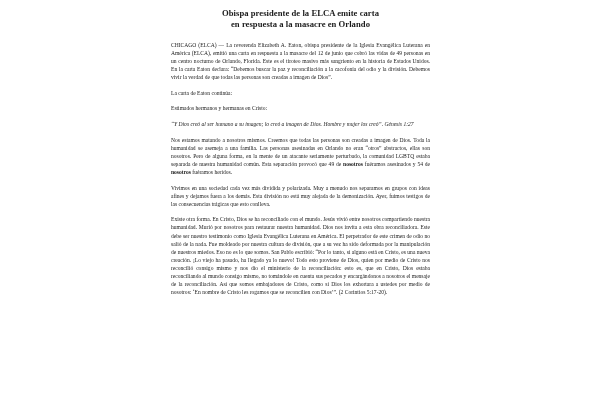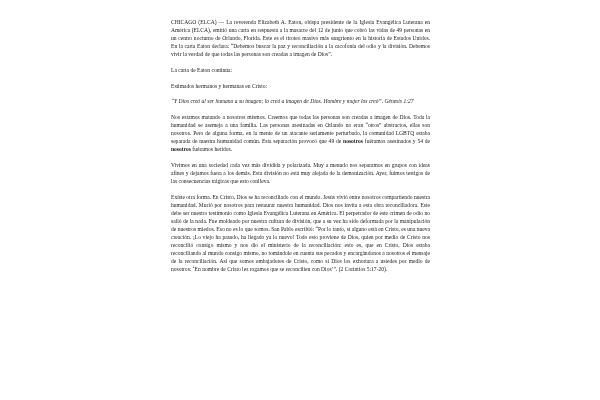--- a/index.html
+++ b/index.html
@@ -61,20 +61,24 @@
   b, .b {
     font-weight: bold;
   }
 </style>
 </head>
 <body>
 
 <div class="page">
   <article class="doc">
 
+    <h1 class="title">
+      <span class="ln">Obispa presidente de la ELCA emite carta</span>
+      <span class="ln">en respuesta a la masacre en Orlando</span>
+    </h1>
 
     <div class="body-block">
 
       <p>CHICAGO (ELCA) — La reverenda Elizabeth A. Eaton, obispa presidente de la Iglesia Evangélica Luterana en América (ELCA), emitió una carta en respuesta a la masacre del 12 de junio que cobró las vidas de 49 personas en un centro nocturno de Orlando, Florida. Este es el tiroteo masivo más sangriento en la historia de Estados Unidos. En la carta Eaton declara: “Debemos buscar la paz y reconciliación a la cacofonía del odio y la división. Debemos vivir la verdad de que todas las personas son creadas a imagen de Dios”.</p>
 
       <p class="plain">La carta de Eaton continúa:</p>
 
       <p class="plain">Estimados hermanos y hermanas en Cristo:</p>
 
       <p class="scripture">“Y Dios creó al ser humano a su imagen; lo creó a imagen de Dios. Hombre y mujer los creó”. Génesis 1:27</p>

